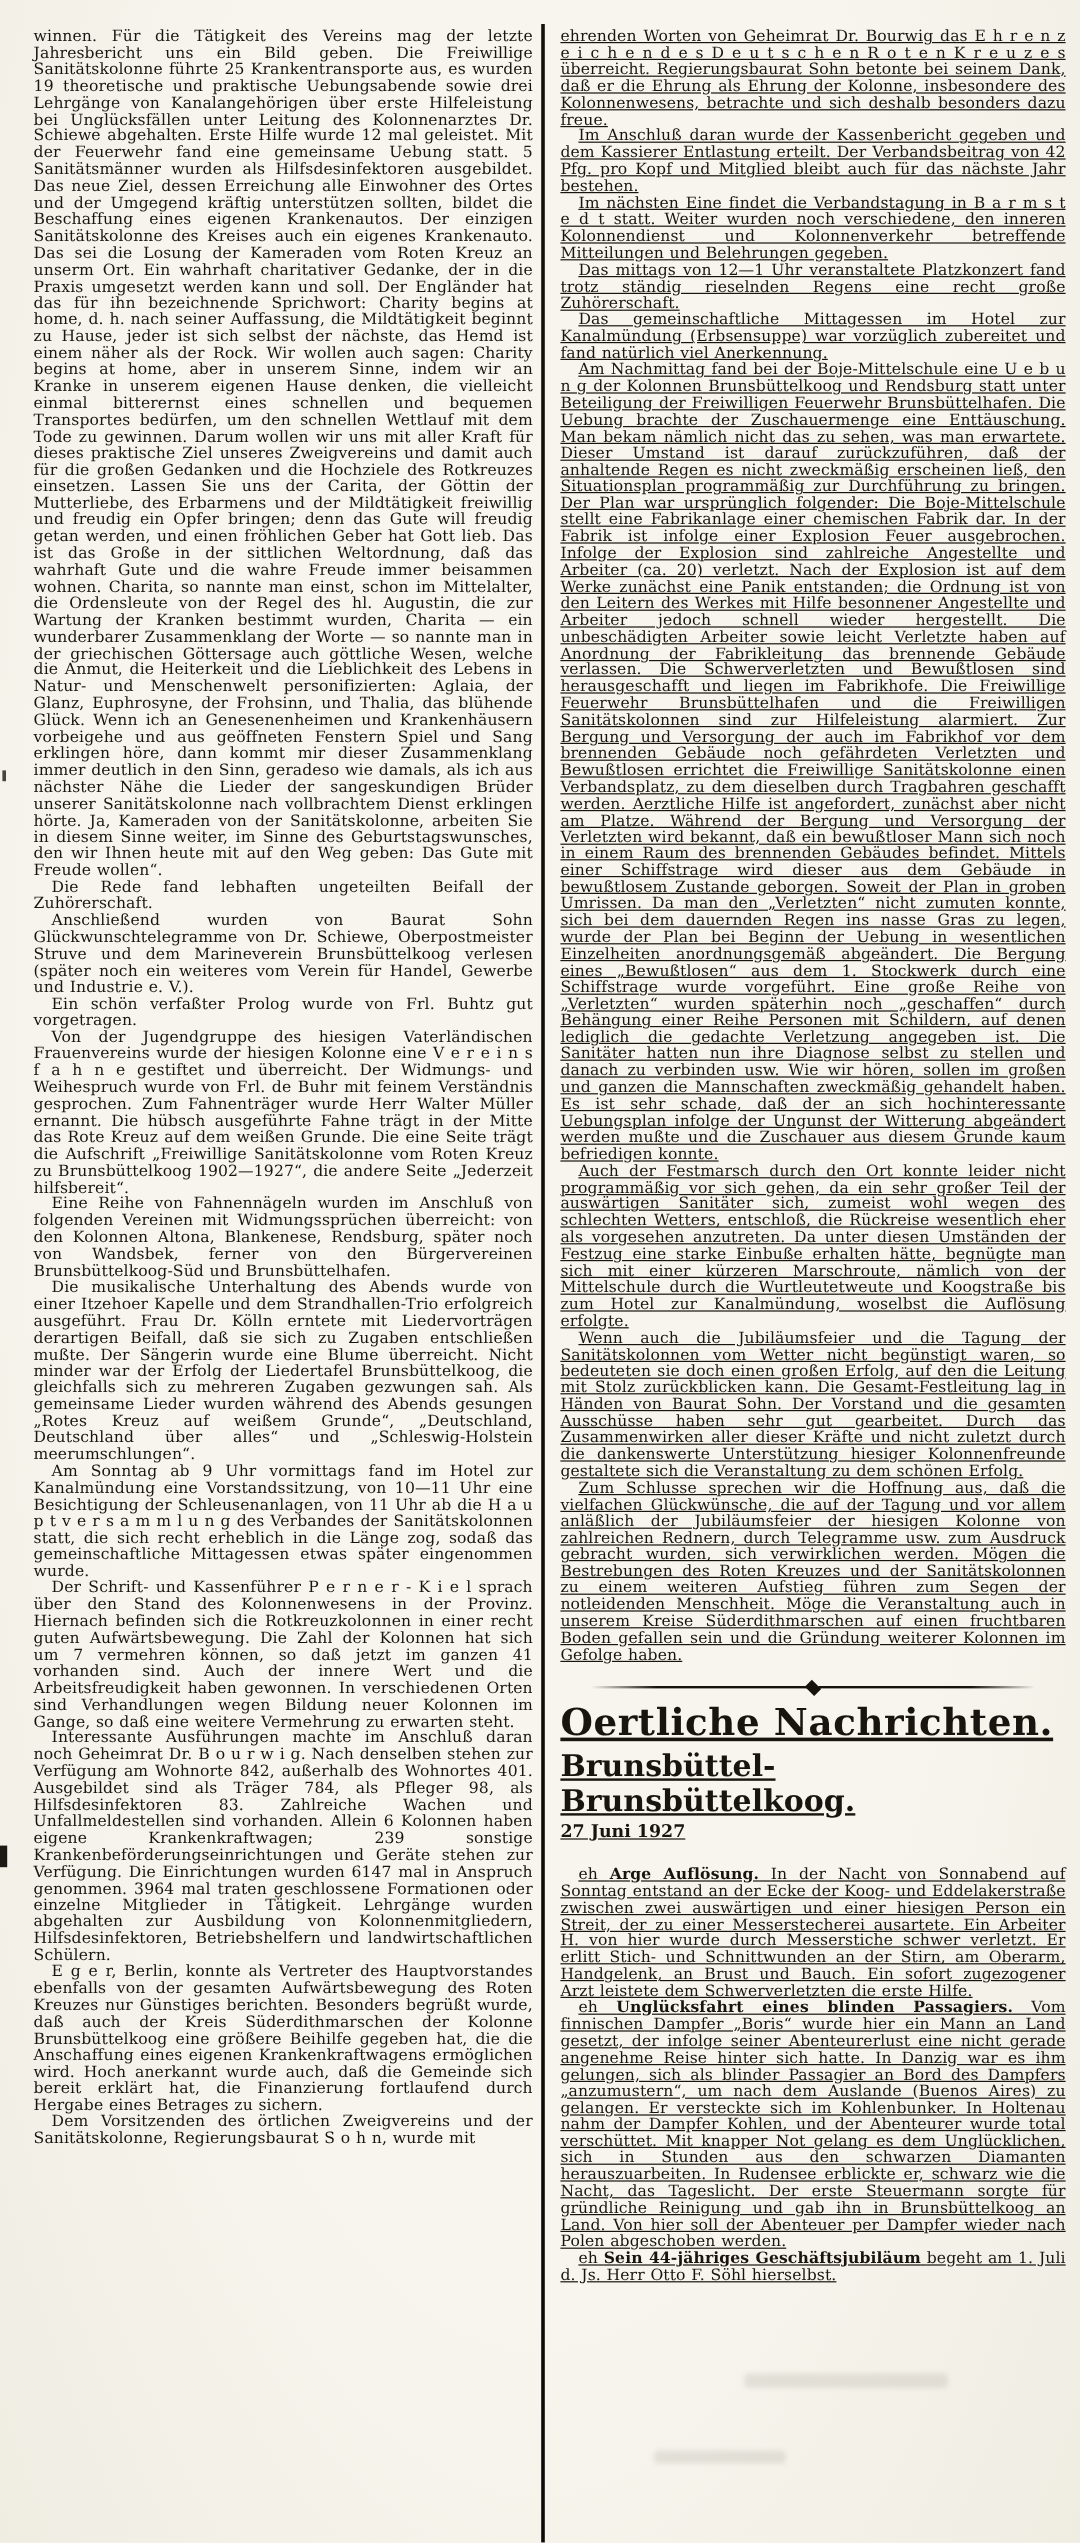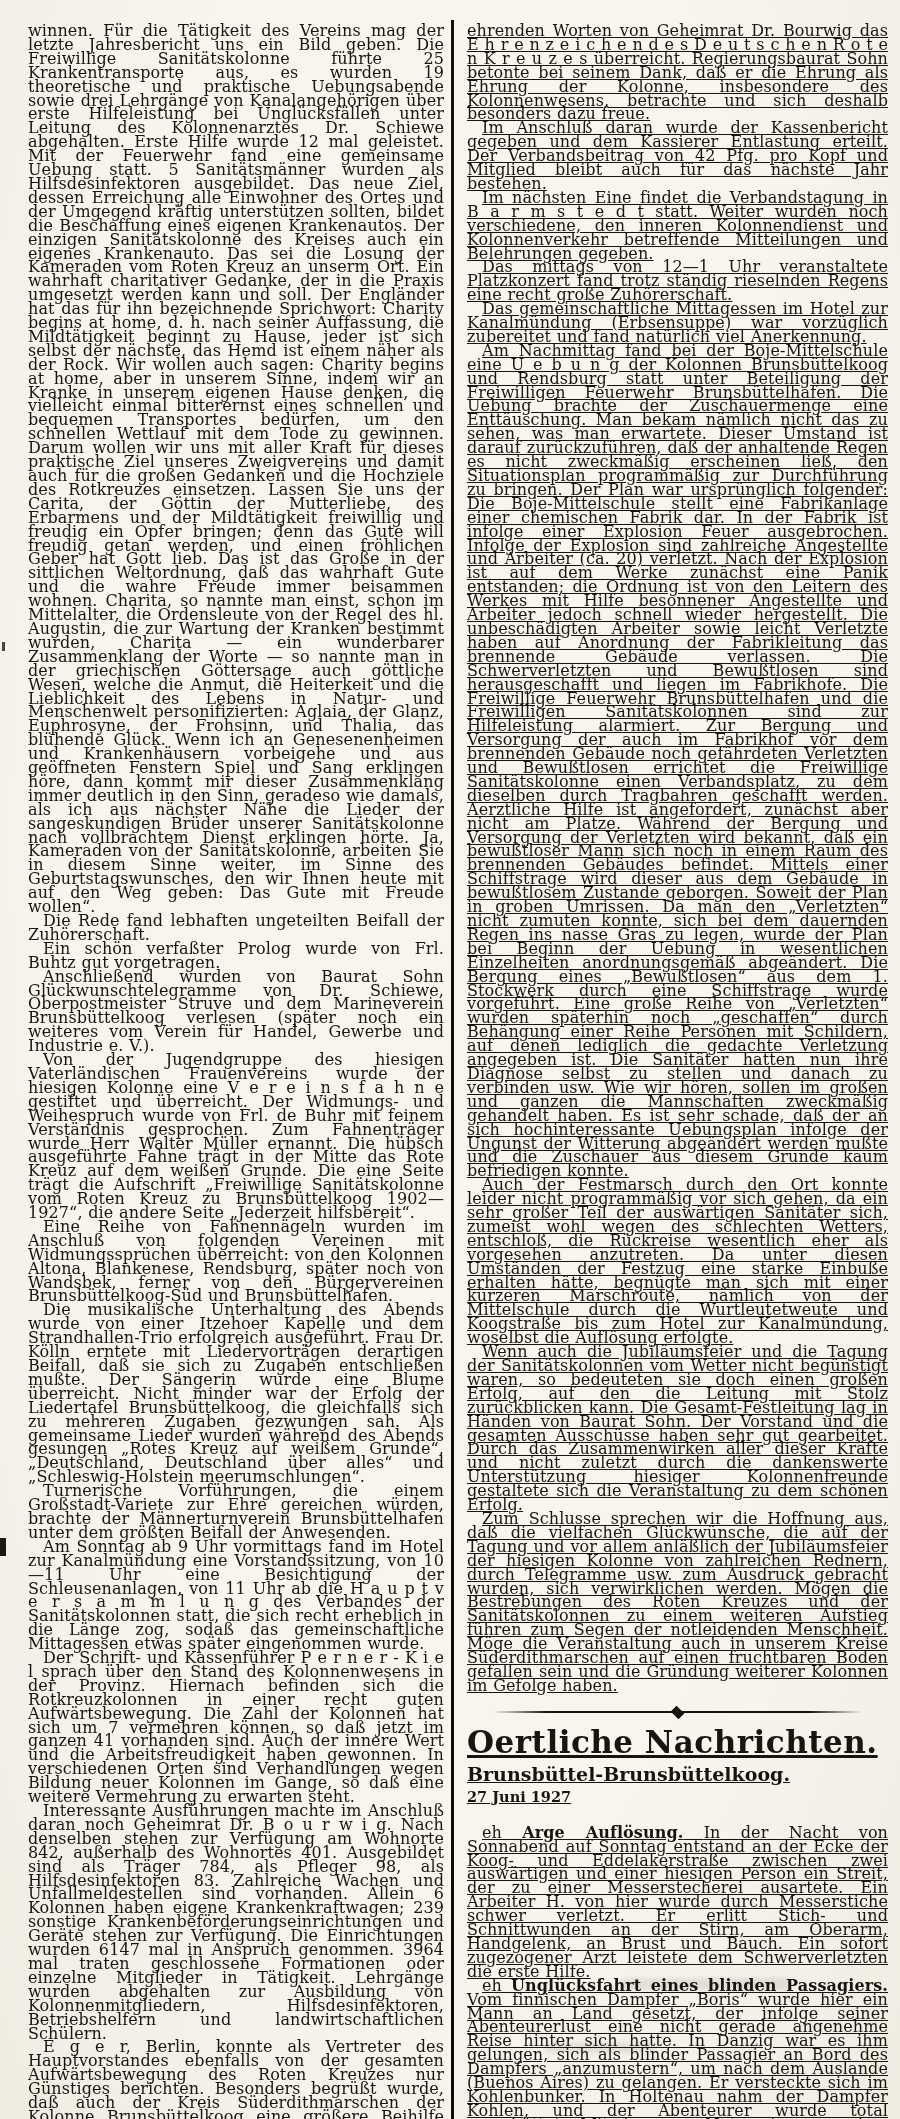--- a/index.html
+++ b/index.html
@@ -14,33 +14,33 @@
     color:#1a1410;
   }
   .col { position:absolute; top:24px; }
   .col-left  { left:28px;  width:416px; }
   .col-right { left:467px; width:421px;text-decoration:underline; }
   .colrule {
     position:absolute; left:451px; top:20px; width:3px; height:2099px;
     background:linear-gradient(#14100d, #0c0a08);
   }
   p.body {
-    margin:0; font-size:16px; line-height:13.9px;
+    margin:0; font-size:13px; line-height:13.9px;
     text-align:justify; word-spacing:0.5px; letter-spacing:0.1px;
   }
   .indent { text-indent:15px; }
   .lead { font-weight:bold; }
   .section-head { margin:14px 0 4px; text-align:left; }
   .orn { display:flex; align-items:center; justify-content:center; width:370px; margin:0 auto 6px auto; }
   .orn-line { flex:1; height:2px; background:#17120e; }
   .orn-line.taper-l { background:linear-gradient(90deg,#f6f3ec,#17120e 30%); }
   .orn-line.taper-r { background:linear-gradient(270deg,#f6f3ec,#17120e 30%); }
   .orn-diamond { width:11px; height:11px; background:#17120e; transform:rotate(45deg) scaleY(.75); margin:0 -1px; }
   .section-title { font-size:31px; font-weight:bold; margin:4px 0 3px 0; letter-spacing:0.5px; }
-  .section-subtitle { font-size:19px; font-weight:bold; margin:2px 0 3px 0; }
+  .section-subtitle { font-size:25px; font-weight:bold; margin:2px 0 3px 0; }
   .section-date { font-size:14.5px; font-weight:bold; margin:1px 0 21px 0; }
   
   .speck { position:absolute; background:#1c1814; }
   .speck-1 { left:0; top:1538px; width:6px; height:18px; }
   .speck-2 { left:2px; top:642px; width:3px; height:9px; opacity:.8; }
   .ghost { position:absolute; background:#8e887c; opacity:.18; filter:blur(2px); border-radius:4px; }
   .ghost-1 { left:620px; top:1978px; width:170px; height:12px; }
   .ghost-2 { left:545px; top:2042px; width:110px; height:11px; }
 </style>
 </head>
@@ -50,26 +50,25 @@
 
   <div class="colrule"></div>
   <div class="speck speck-1"></div>
   <div class="speck speck-2"></div>
   <div class="ghost ghost-1"></div>
   <div class="ghost ghost-2"></div>
 
   <div class="col col-left">
     <p class="body">winnen. Für die Tätigkeit des Vereins mag der letzte Jahresbericht uns ein Bild geben. Die Freiwillige Sanitätskolonne führte 25 Krankentransporte aus, es wurden 19 theoretische und praktische Uebungsabende sowie drei Lehrgänge von Kanalangehörigen über erste Hilfeleistung bei Unglücksfällen unter Leitung des Kolonnenarztes Dr. Schiewe abgehalten. Erste Hilfe wurde 12 mal geleistet. Mit der Feuerwehr fand eine gemeinsame Uebung statt. 5 Sanitätsmänner wurden als Hilfsdesinfektoren ausgebildet. Das neue Ziel, dessen Erreichung alle Einwohner des Ortes und der Umgegend kräftig unterstützen sollten, bildet die Beschaffung eines eigenen Krankenautos. Der einzigen Sanitätskolonne des Kreises auch ein eigenes Krankenauto. Das sei die Losung der Kameraden vom Roten Kreuz an unserm Ort. Ein wahrhaft charitativer Gedanke, der in die Praxis umgesetzt werden kann und soll. Der Engländer hat das für ihn bezeichnende Sprichwort: Charity begins at home, d. h. nach seiner Auffassung, die Mildtätigkeit beginnt zu Hause, jeder ist sich selbst der nächste, das Hemd ist einem näher als der Rock. Wir wollen auch sagen: Charity begins at home, aber in unserem Sinne, indem wir an Kranke in unserem eigenen Hause denken, die vielleicht einmal bitterernst eines schnellen und bequemen Transportes bedürfen, um den schnellen Wettlauf mit dem Tode zu gewinnen. Darum wollen wir uns mit aller Kraft für dieses praktische Ziel unseres Zweigvereins und damit auch für die großen Gedanken und die Hochziele des Rotkreuzes einsetzen. Lassen Sie uns der Carita, der Göttin der Mutterliebe, des Erbarmens und der Mildtätigkeit freiwillig und freudig ein Opfer bringen; denn das Gute will freudig getan werden, und einen fröhlichen Geber hat Gott lieb. Das ist das Große in der sittlichen Weltordnung, daß das wahrhaft Gute und die wahre Freude immer beisammen wohnen. Charita, so nannte man einst, schon im Mittelalter, die Ordensleute von der Regel des hl. Augustin, die zur Wartung der Kranken bestimmt wurden, Charita — ein wunderbarer Zusammenklang der Worte — so nannte man in der griechischen Göttersage auch göttliche Wesen, welche die Anmut, die Heiterkeit und die Lieblichkeit des Lebens in Natur- und Menschenwelt personifizierten: Aglaia, der Glanz, Euphrosyne, der Frohsinn, und Thalia, das blühende Glück. Wenn ich an Genesenenheimen und Krankenhäusern vorbeigehe und aus geöffneten Fenstern Spiel und Sang erklingen höre, dann kommt mir dieser Zusammenklang immer deutlich in den Sinn, geradeso wie damals, als ich aus nächster Nähe die Lieder der sangeskundigen Brüder unserer Sanitätskolonne nach vollbrachtem Dienst erklingen hörte. Ja, Kameraden von der Sanitätskolonne, arbeiten Sie in diesem Sinne weiter, im Sinne des Geburtstagswunsches, den wir Ihnen heute mit auf den Weg geben: Das Gute mit Freude wollen“.</p>
     <p class="body indent">Die Rede fand lebhaften ungeteilten Beifall der Zuhörerschaft.</p>
+    <p class="body indent">Anschließend wurden von Baurat Sohn Glückwunschtelegramme von Dr. Schiewe, Oberpostmeister Struve und dem Marineverein Brunsbüttelkoog verlesen (später noch ein weiteres vom Verein für Handel, Gewerbe und Industrie e. V.).</p>
     <p class="body indent">Ein schön verfaßter Prolog wurde von Frl. Buhtz gut vorgetragen.</p>
-    <p class="body indent">Anschließend wurden von Baurat Sohn Glückwunschtelegramme von Dr. Schiewe, Oberpostmeister Struve und dem Marineverein Brunsbüttelkoog verlesen (später noch ein weiteres vom Verein für Handel, Gewerbe und Industrie e. V.).</p>
     <p class="body indent">Von der Jugendgruppe des hiesigen Vaterländischen Frauenvereins wurde der hiesigen Kolonne eine V e r e i n s f a h n e gestiftet und überreicht. Der Widmungs- und Weihespruch wurde von Frl. de Buhr mit feinem Verständnis gesprochen. Zum Fahnenträger wurde Herr Walter Müller ernannt. Die hübsch ausgeführte Fahne trägt in der Mitte das Rote Kreuz auf dem weißen Grunde. Die eine Seite trägt die Aufschrift „Freiwillige Sanitätskolonne vom Roten Kreuz zu Brunsbüttelkoog 1902—1927“, die andere Seite „Jederzeit hilfsbereit“.</p>
     <p class="body indent">Eine Reihe von Fahnennägeln wurden im Anschluß von folgenden Vereinen mit Widmungssprüchen überreicht: von den Kolonnen Altona, Blankenese, Rendsburg, später noch von Wandsbek, ferner von den Bürgervereinen Brunsbüttelkoog-Süd und Brunsbüttelhafen.</p>
     <p class="body indent">Die musikalische Unterhaltung des Abends wurde von einer Itzehoer Kapelle und dem Strandhallen-Trio erfolgreich ausgeführt. Frau Dr. Kölln erntete mit Liedervorträgen derartigen Beifall, daß sie sich zu Zugaben entschließen mußte. Der Sängerin wurde eine Blume überreicht. Nicht minder war der Erfolg der Liedertafel Brunsbüttelkoog, die gleichfalls sich zu mehreren Zugaben gezwungen sah. Als gemeinsame Lieder wurden während des Abends gesungen „Rotes Kreuz auf weißem Grunde“, „Deutschland, Deutschland über alles“ und „Schleswig-Holstein meerumschlungen“.</p>
-    <p class="body indent">Turnerische Vorführungen, die einem Großstadt-Variete zur Ehre gereichen würden, brachte der Männerturnverein Brunsbüttelhafen unter dem größten Beifall der Anwesenden.</p>
     <p class="body indent">Am Sonntag ab 9 Uhr vormittags fand im Hotel zur Kanalmündung eine Vorstandssitzung, von 10—11 Uhr eine Besichtigung der Schleusenanlagen, von 11 Uhr ab die H a u p t v e r s a m m l u n g des Verbandes der Sanitätskolonnen statt, die sich recht erheblich in die Länge zog, sodaß das gemeinschaftliche Mittagessen etwas später eingenommen wurde.</p>
     <p class="body indent">Der Schrift- und Kassenführer P e r n e r - K i e l sprach über den Stand des Kolonnenwesens in der Provinz. Hiernach befinden sich die Rotkreuzkolonnen in einer recht guten Aufwärtsbewegung. Die Zahl der Kolonnen hat sich um 7 vermehren können, so daß jetzt im ganzen 41 vorhanden sind. Auch der innere Wert und die Arbeitsfreudigkeit haben gewonnen. In verschiedenen Orten sind Verhandlungen wegen Bildung neuer Kolonnen im Gange, so daß eine weitere Vermehrung zu erwarten steht.</p>
     <p class="body indent">Interessante Ausführungen machte im Anschluß daran noch Geheimrat Dr. B o u r w i g. Nach denselben stehen zur Verfügung am Wohnorte 842, außerhalb des Wohnortes 401. Ausgebildet sind als Träger 784, als Pfleger 98, als Hilfsdesinfektoren 83. Zahlreiche Wachen und Unfallmeldestellen sind vorhanden. Allein 6 Kolonnen haben eigene Krankenkraftwagen; 239 sonstige Krankenbeförderungseinrichtungen und Geräte stehen zur Verfügung. Die Einrichtungen wurden 6147 mal in Anspruch genommen. 3964 mal traten geschlossene Formationen oder einzelne Mitglieder in Tätigkeit. Lehrgänge wurden abgehalten zur Ausbildung von Kolonnenmitgliedern, Hilfsdesinfektoren, Betriebshelfern und landwirtschaftlichen Schülern.</p>
     <p class="body indent">E g e r, Berlin, konnte als Vertreter des Hauptvorstandes ebenfalls von der gesamten Aufwärtsbewegung des Roten Kreuzes nur Günstiges berichten. Besonders begrüßt wurde, daß auch der Kreis Süderdithmarschen der Kolonne Brunsbüttelkoog eine größere Beihilfe gegeben hat, die die Anschaffung eines eigenen Krankenkraftwagens ermöglichen wird. Hoch anerkannt wurde auch, daß die Gemeinde sich bereit erklärt hat, die Finanzierung fortlaufend durch Hergabe eines Betrages zu sichern.</p>
     <p class="body indent">Dem Vorsitzenden des örtlichen Zweigvereins und der Sanitätskolonne, Regierungsbaurat S o h n, wurde mit</p>
   </div>
 
   <div class="col col-right">
     <p class="body">ehrenden Worten von Geheimrat Dr. Bourwig das E h r e n z e i c h e n  d e s  D e u t s c h e n  R o t e n  K r e u z e s überreicht. Regierungsbaurat Sohn betonte bei seinem Dank, daß er die Ehrung als Ehrung der Kolonne, insbesondere des Kolonnenwesens, betrachte und sich deshalb besonders dazu freue.</p>
     <p class="body indent">Im Anschluß daran wurde der Kassenbericht gegeben und dem Kassierer Entlastung erteilt. Der Verbandsbeitrag von 42 Pfg. pro Kopf und Mitglied bleibt auch für das nächste Jahr bestehen.</p>

